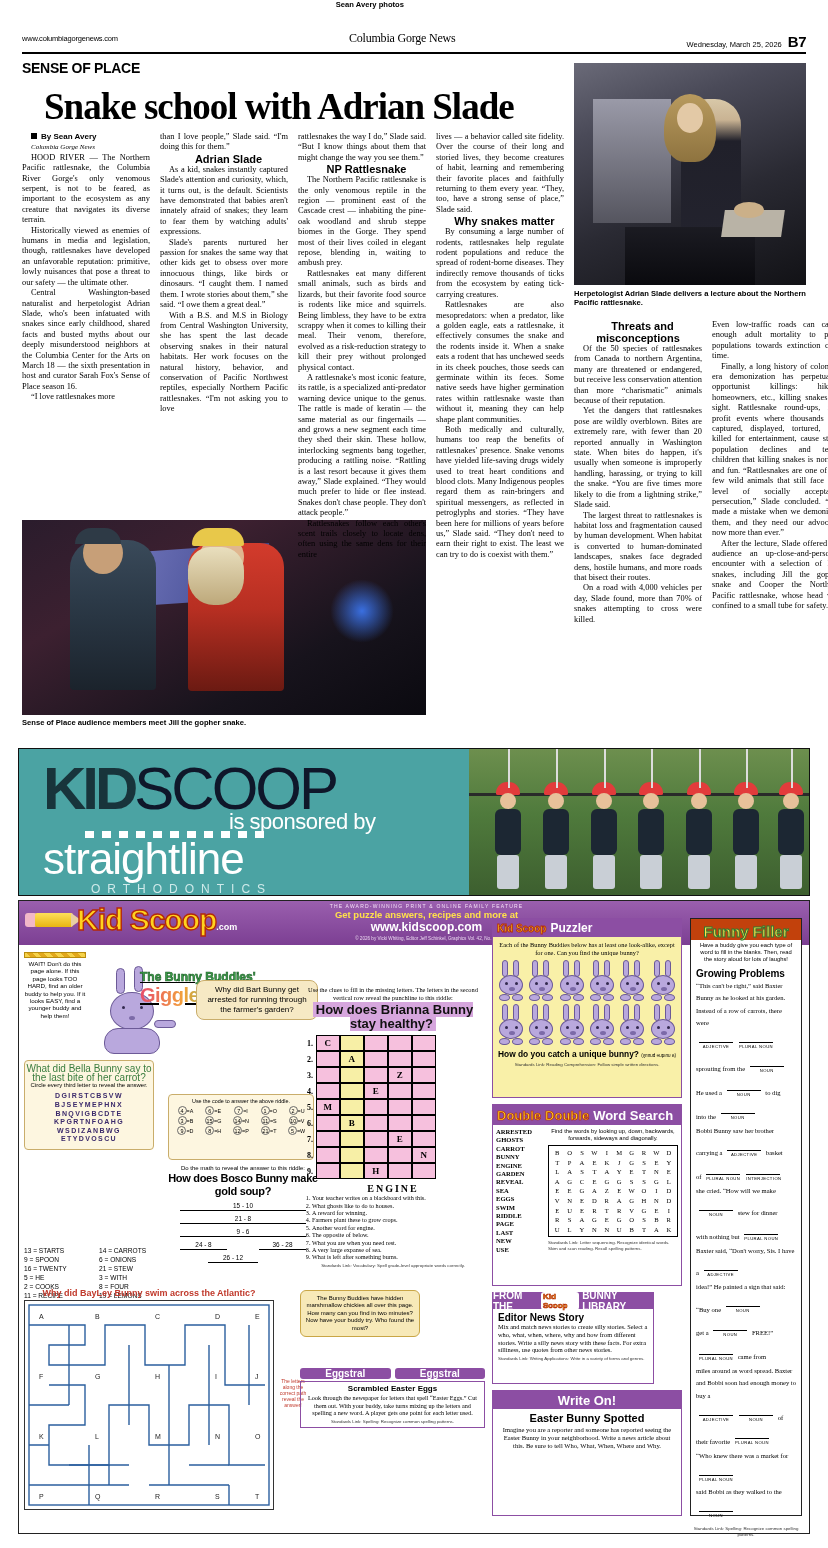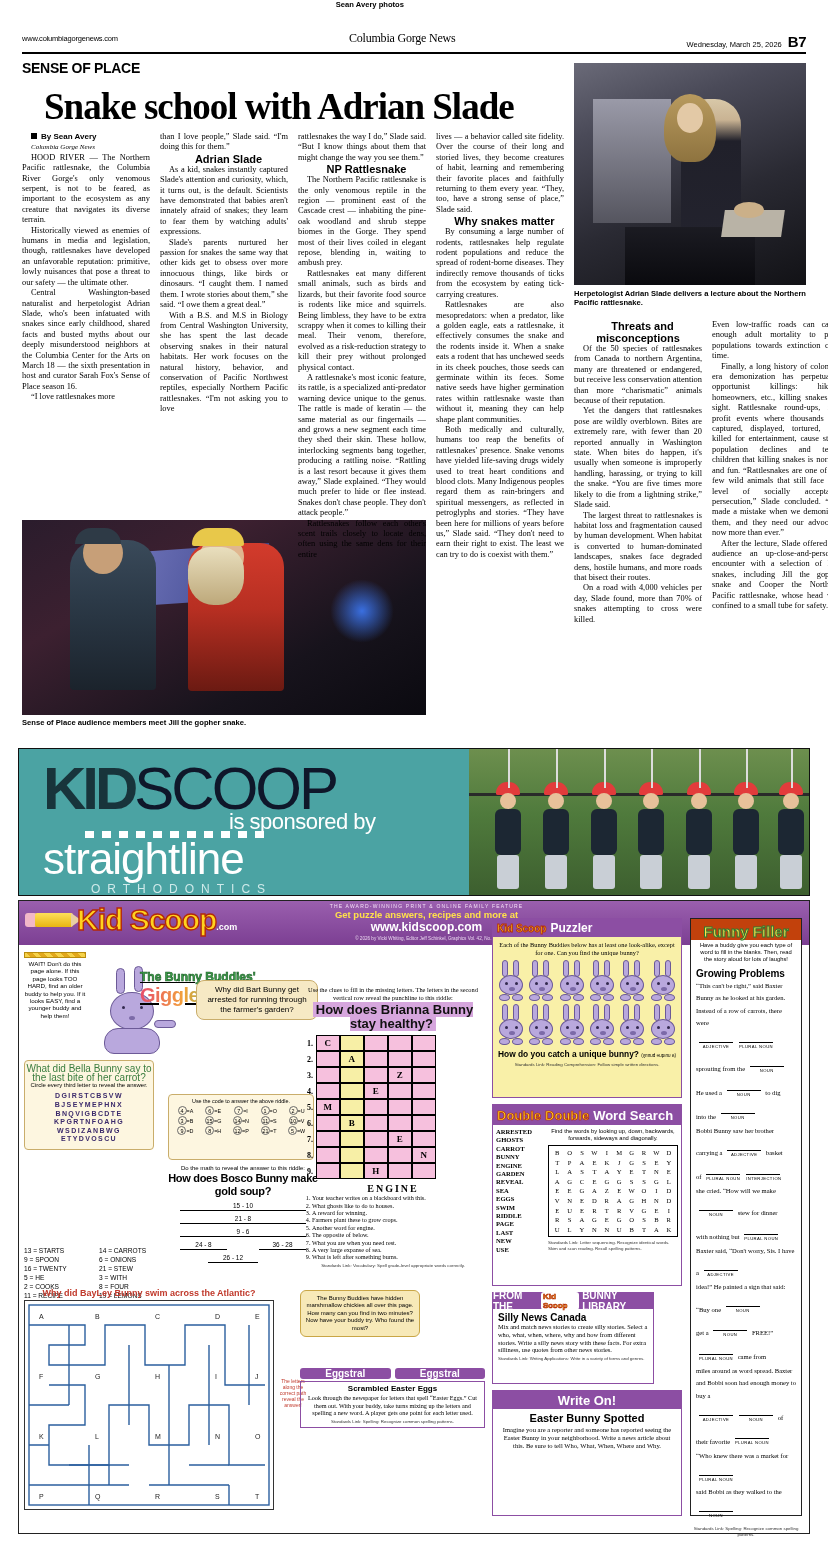--- a/index.html
+++ b/index.html
@@ -950,21 +950,21 @@
     </div>
   </div>
 
   <div class="panel" id="lesson">
     <div class="les-head">
       <span class="t">FROM THE</span>
       <span class="ks-mini2">Kid Scoop</span>
       <span class="t">BUNNY LIBRARY</span>
     </div>
     <div class="les-body">
-      <div class="les-title">Silly News Canada</div>
+      <div class="les-title">Editor News Story</div>
       <div class="les-text">Mix and match news stories to create silly stories. Select a who, what, when, where, why and how from different stories. Write a silly news story with these facts. For extra silliness, use quotes from other news stories.</div>
       <div class="std" style="margin-top:2px; text-align:left;">Standards Link: Writing Applications: Write in a variety of forms and genres.</div>
     </div>
   </div>
 
   <div class="panel" id="writeon">
     <div class="wo-head">Write On!</div>
     <div class="wo-title">Easter Bunny Spotted</div>
     <div class="wo-text">Imagine you are a reporter and someone has reported seeing the Easter Bunny in your neighborhood. Write a news article about this. Be sure to tell Who, What, When, Where and Why.</div>
   </div>

